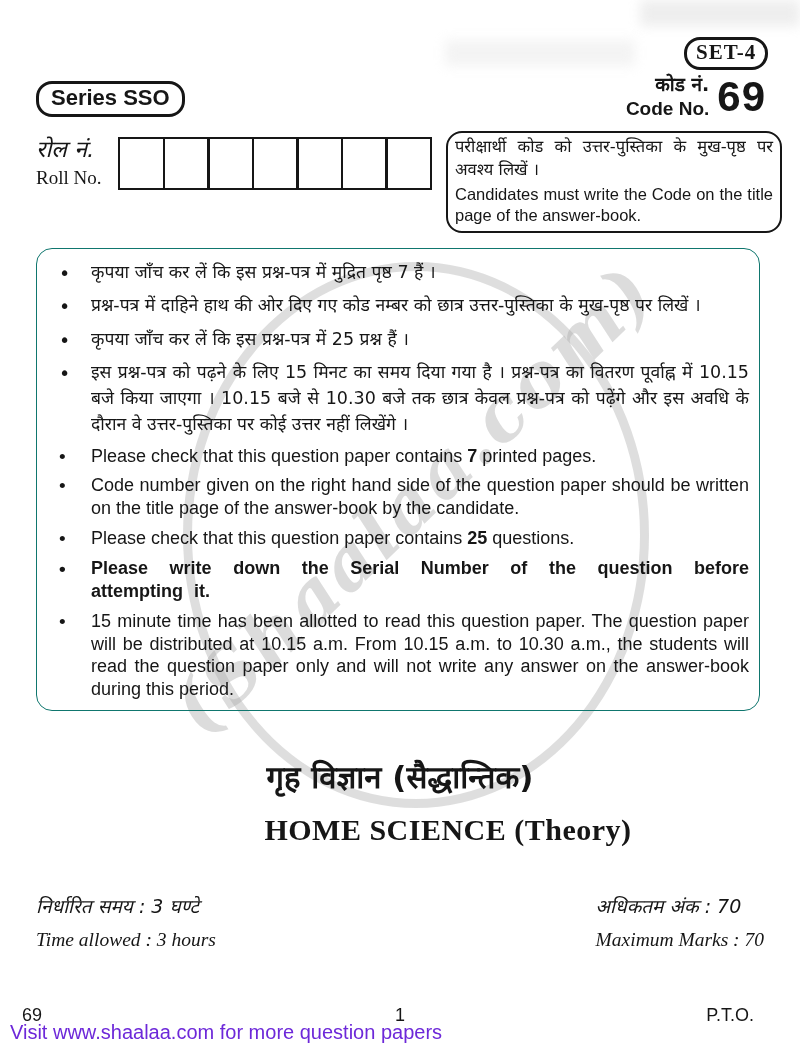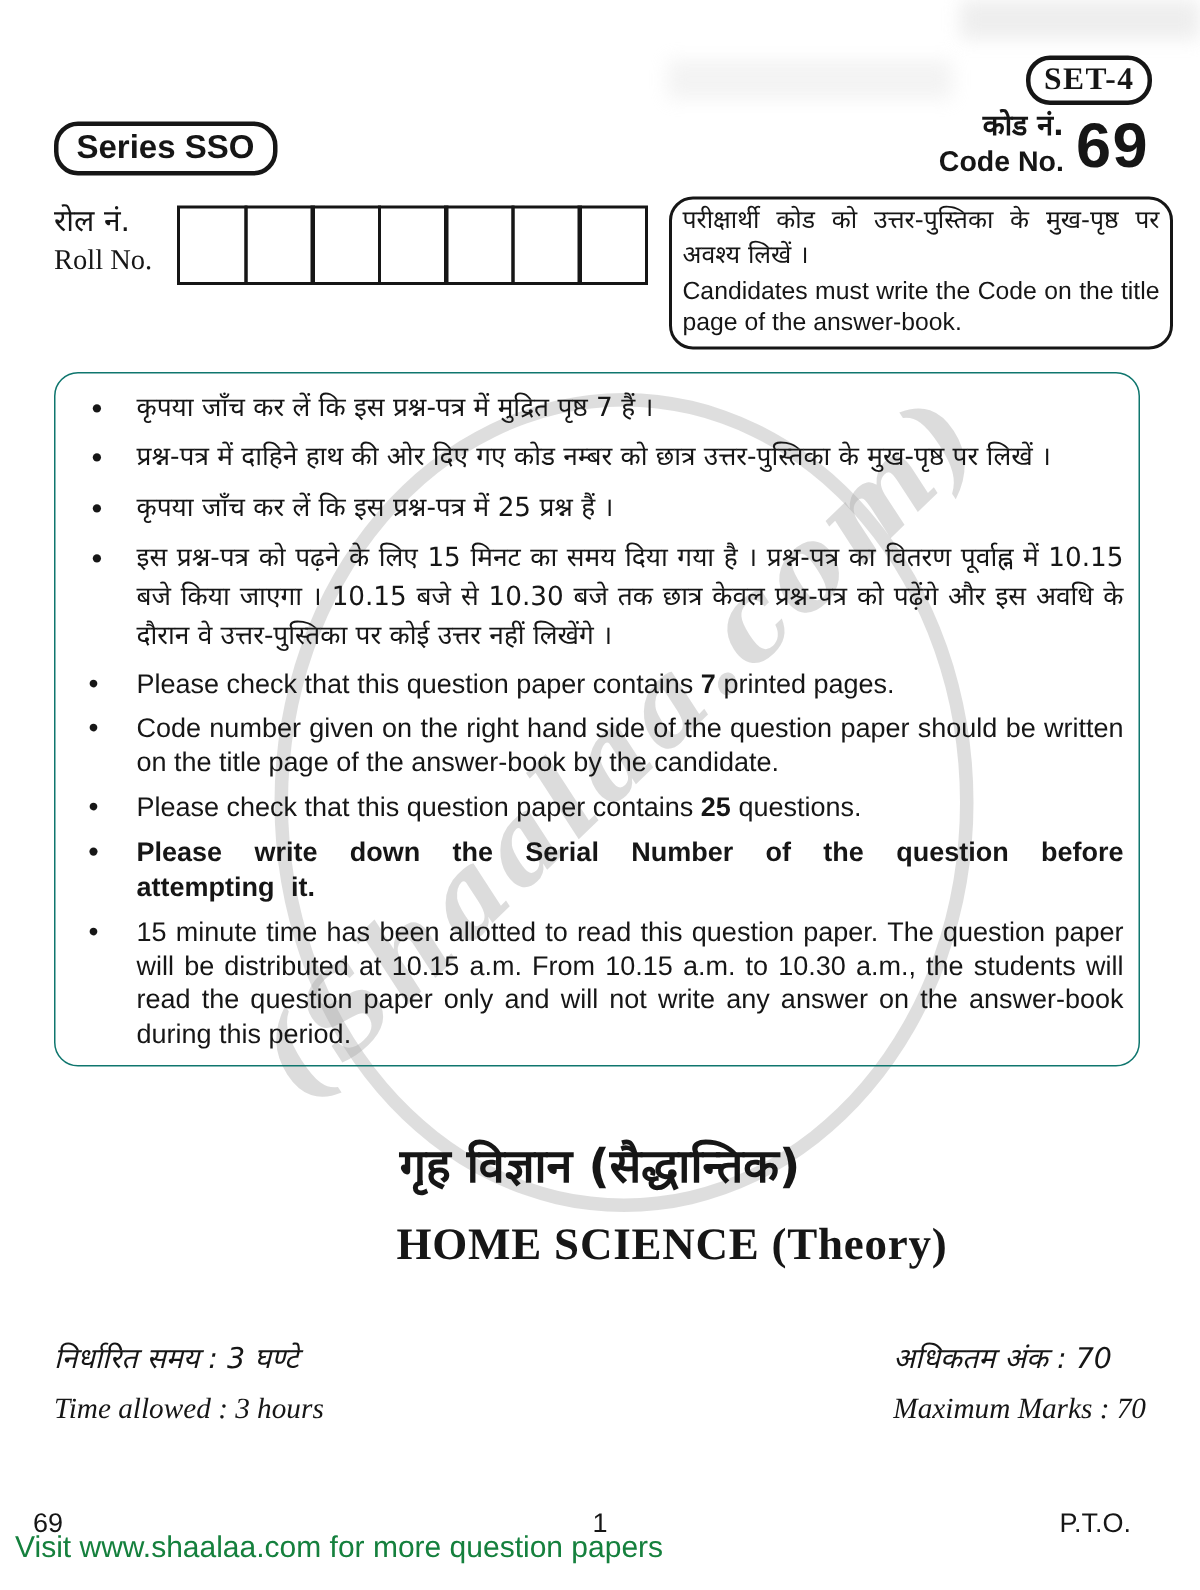--- a/index.html
+++ b/index.html
@@ -39,21 +39,21 @@
     font-weight:bold;font-size:21px;letter-spacing:1px;
   }
   .code-wrap{position:absolute;right:34px;top:73px;display:flex;align-items:center;gap:8px;text-align:center;}
   .code-labels{display:flex;flex-direction:column;align-items:flex-end;line-height:1.25;}
   .code-hi{font-size:19px;font-weight:bold;}
   .code-en{font-size:19px;font-weight:bold;font-family:"Liberation Sans","DejaVu Sans",sans-serif;}
   .code-num{font-size:42px;font-weight:bold;font-family:"Liberation Sans","DejaVu Sans",sans-serif;letter-spacing:1px;}
 
   
   .roll-labels{position:absolute;left:36px;top:133px;line-height:1.4;}
-  .roll-hi{font-size:20px;}
+  .roll-hi{font-size:23px;font-style:italic;}
   .roll-en{font-size:19px;font-family:"Liberation Serif","DejaVu Serif",serif;}
   .roll-boxes{position:absolute;left:118px;top:137px;display:flex;}
   .roll-boxes .cell{width:43px;height:49px;border:2.5px solid #161616;margin-left:-2.5px;}
   .roll-boxes .cell:first-child{margin-left:0;}
 
   .cand-box{
     position:absolute;left:446px;top:131px;width:318px;border:2.5px solid #161616;
     padding:3px 7px 5px 7px;
   }
   .cand-hi{font-size:16.5px;line-height:1.38;text-align:justify;margin:0;}
@@ -83,21 +83,21 @@
   
   .meta-left{position:absolute;left:36px;top:897px;line-height:1.0;}
   .meta-right{position:absolute;right:36px;top:897px;text-align:left;line-height:1.0;}
   .meta-hi{font-size:19px;font-style:italic;margin-bottom:14px;}
   .meta-en{font-size:19.5px;font-style:italic;font-family:"Liberation Serif","DejaVu Serif",serif;}
 
   
   .foot-code{position:absolute;left:22px;top:1005px;font-size:18px;font-family:"Liberation Sans","DejaVu Sans",sans-serif;}
   .foot-page{position:absolute;left:0;top:1005px;width:100%;text-align:center;font-size:18px;font-family:"Liberation Sans","DejaVu Sans",sans-serif;}
   .foot-pto{position:absolute;right:46px;top:1005px;font-size:18px;font-family:"Liberation Sans","DejaVu Sans",sans-serif;}
-  .foot-promo{position:absolute;left:10px;top:1021px;font-size:20px;color:#15803d;
+  .foot-promo{position:absolute;left:10px;top:1021px;font-size:20px;color:#6d28d9;
     font-family:"Liberation Sans","DejaVu Sans",sans-serif;}
 </style>
 </head>
 <body>
 
 <div class="page">
 
   <div class="wm-ellipse"></div>
   <div class="wm-text">(Shaalaa.com)</div>
   <div class="scan-blob blob1"></div>

